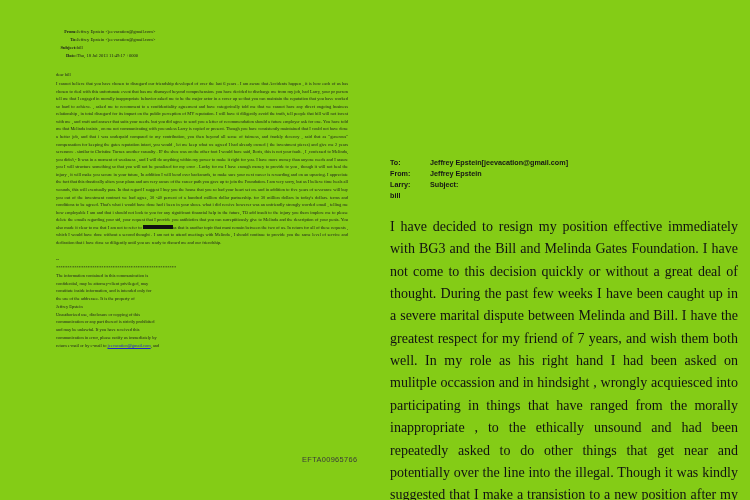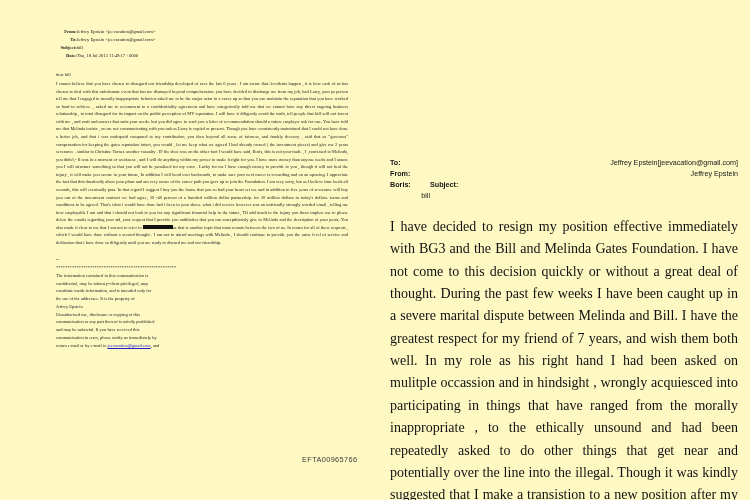--- a/index.html
+++ b/index.html
@@ -4,21 +4,21 @@
 <style>
   html,body{margin:0;padding:0;}
   body{
     width:750px;height:500px;
     background:#ffffff;
     font-family:"Liberation Serif", serif;
     color:#1a1a1a;
     overflow:hidden;
     position:relative;
   }
-  .page{position:absolute;inset:0;background:#fef9c3;}
+  .page{position:absolute;inset:0;background:#84cc16;}
 
   
   .left-col{
     position:absolute;
     left:56px;top:28px;
     width:292px;
   }
   .hdr-table{border-collapse:collapse;font-size:4.6px;line-height:1.62;}
   .hdr-table td{padding:0 0 0.7px 0;vertical-align:top;white-space:nowrap;}
   .hdr-label{
@@ -73,21 +73,21 @@
   }
   .r-hdr{
     display:grid;
     grid-template-columns:40px 1fr;
     font-family:"Liberation Sans", sans-serif;
     font-size:7.2px;
     line-height:1.52;
     color:#161616;
   }
   .r-hdr .lab{font-weight:bold;}
-  .r-hdr .val{font-weight:normal;text-align:right;}
+  .r-hdr .val{font-weight:bold;}
 
   .right-body{
     margin-top:14px;
     font-size:14px;
     line-height:1.60;
     text-align:justify;
     color:#111;
   }
 
   
@@ -149,21 +149,21 @@
       <div><span>return e-mail or by e-mail to</span> <a class="mail-link" href="#">jeevacation@gmail.com</a><span>, and</span></div>
     </div>
   </div>
 
   <div class="right-col">
     <div class="r-hdr">
       <div class="lab">To:</div>
       <div class="val">Jeffrey Epstein[jeevacation@gmail.com]</div>
       <div class="lab">From:</div>
       <div class="val">Jeffrey Epstein</div>
-      <div class="lab">Boris:</div>
+      <div class="lab">Larry:</div>
       <div class="lab">Subject:</div>
       <div class="val">bill</div>
     </div>
 
     <div class="right-body">I have decided to resign my position  effective immediately with BG3   and the Bill and Melinda Gates Foundation.   I have not come to this decision quickly or without a great deal of thought.  During the past few weeks  I have been caught up in a severe marital dispute between Melinda and Bill.  I have the greatest respect for my friend of 7 years, and wish them both well. In my role as his right hand I had  been asked on mulitple occassion  and  in hindsight , wrongly  acquiesced into participating  in things that have ranged from the morally inappropriate , to the ethically unsound and had been repeatedly  asked to do  other things that get near and potentially over the line into the illegal.   Though it was kindly suggested that I make a transistion to a new position after my six years of service  and that Bill would  in his words  give me a genecorus package, .  I feel it would be dishonest to myself and my future. From helping Bill to get drugs, in order to deal with consequences of sex with russian girls , to facilictating his illicit trysts, with married women, to being asked to provide adderall fro bridge tournamnts. .  I feel I owe it to my friends and futre colleagues to  admit a moral failure , to ask forgiveness and to move on with my life.</div>
   </div>
 
   <div class="bates">EFTA00965766</div>
 
 </div>

